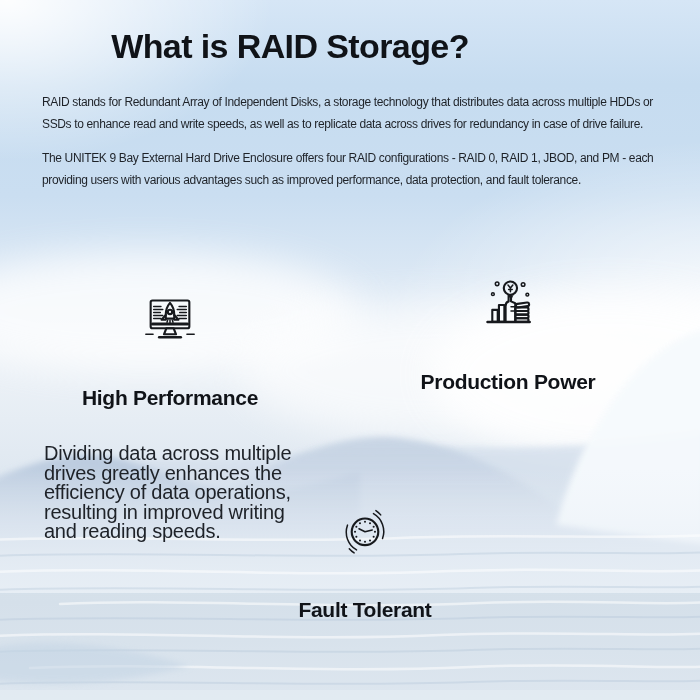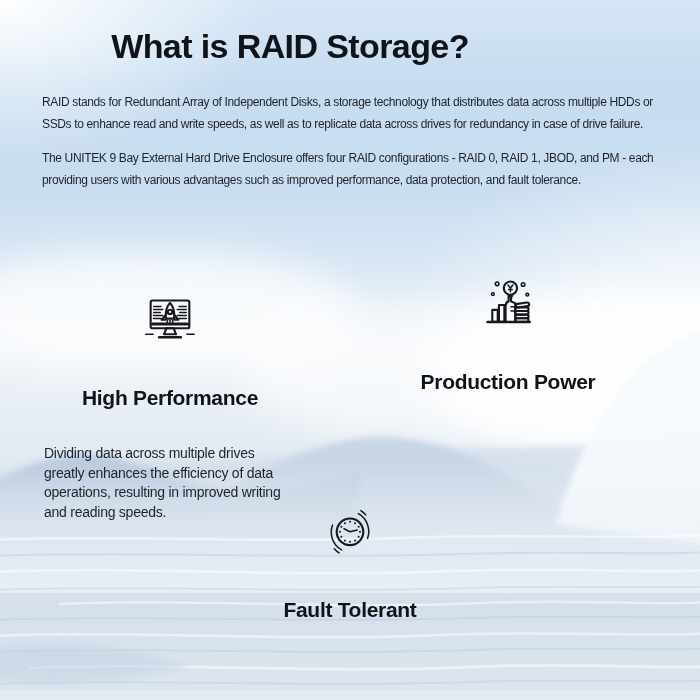--- a/index.html
+++ b/index.html
@@ -23,26 +23,26 @@
     position:absolute;top:24px;left:0;width:580px;margin:0;text-align:center;
     font-size:34px;line-height:44px;font-weight:700;letter-spacing:-0.6px;color:#101318;
   }
   .intro{position:absolute;top:92px;left:42px;width:612px;}
   .intro p{margin:0 0 13px 0;font-size:12px;line-height:21.5px;letter-spacing:-0.35px;color:#1e2228;}
 
   .feature{position:absolute;display:flex;flex-direction:column;align-items:center;text-align:center;gap:28px;}
   .feature .icon{display:block;height:58px;}
   .feature .icon svg{height:58px;width:auto;display:block;}
   .feature h2{margin:7px 0 6px 0;font-size:21px;line-height:25px;font-weight:700;letter-spacing:-0.3px;color:#101318;}
-  .feature p{margin:0 auto;text-align:left;font-size:14px;line-height:19.5px;letter-spacing:-0.25px;color:#1e2228;}
+  .feature p{margin:0 auto;text-align:left;font-size:20px;line-height:19.5px;letter-spacing:-0.25px;color:#1e2228;}
   .f-left{left:34px;top:292px;width:272px;}
   .f-left p{width:252px;}
   .f-right{left:352px;top:276px;width:312px;}
   .f-right p{width:292px;}
-  .f-center{left:195px;top:504px;width:310px;}
+  .f-center{left:210px;top:504px;width:310px;}
   .f-center p{width:300px;}
 
   .lineart{fill:none;stroke:#17191d;stroke-width:3.5;stroke-linecap:round;stroke-linejoin:round;}
   .lineart .thin{stroke-width:2.5;}
   .lineart .thick{stroke-width:5;}
   .lineart .dot{fill:#17191d;stroke:none;}
 </style>
 </head>
 <body>
 

